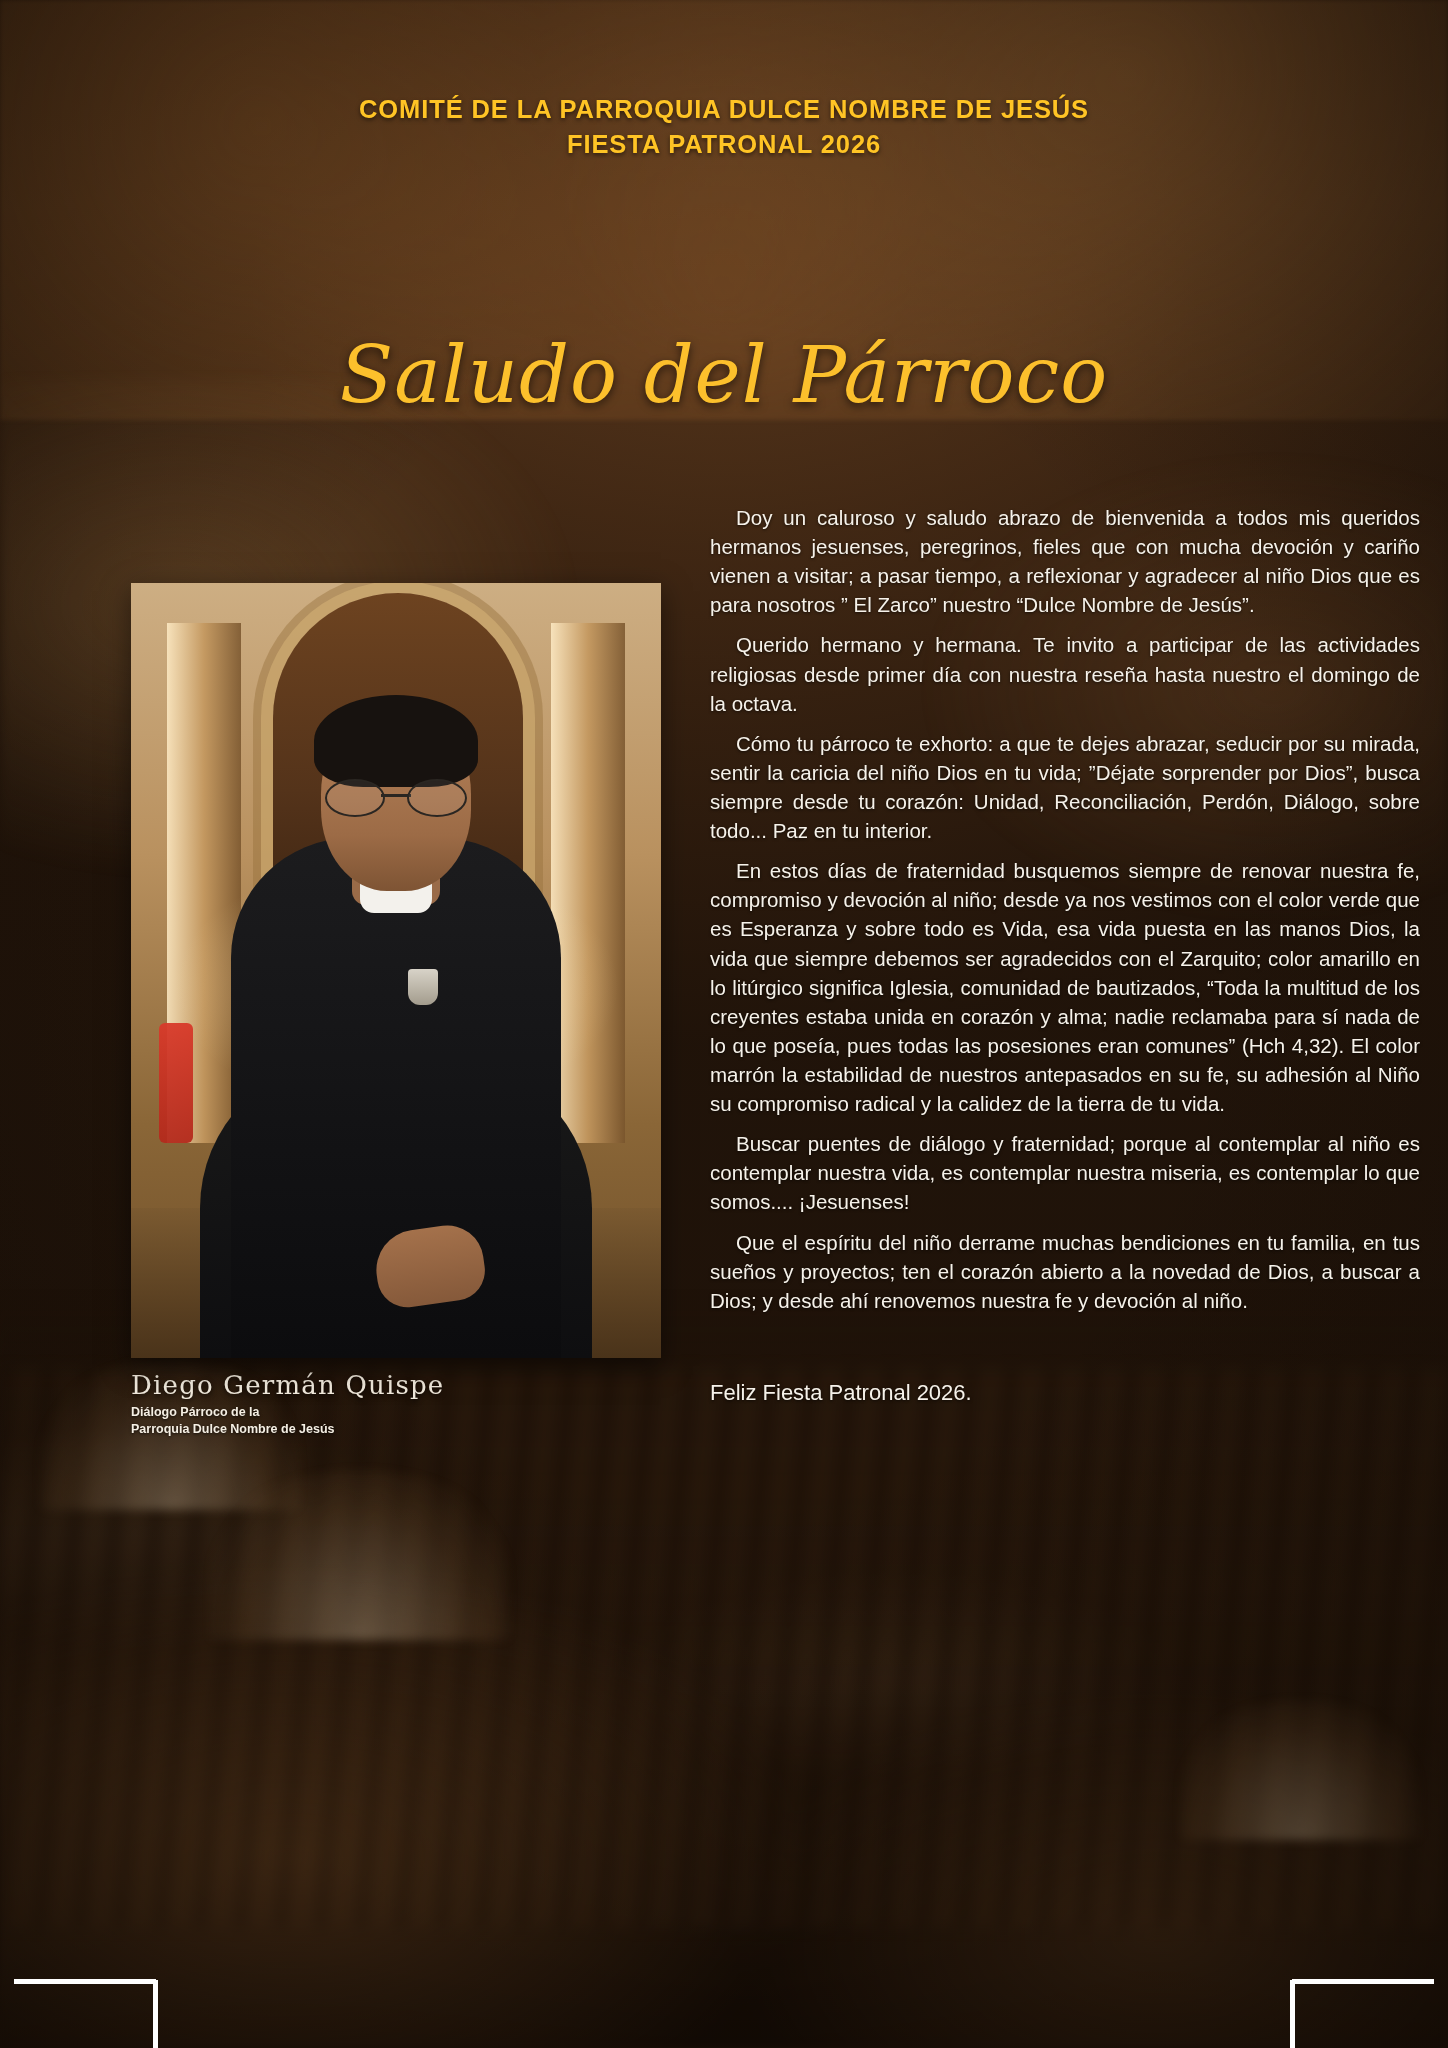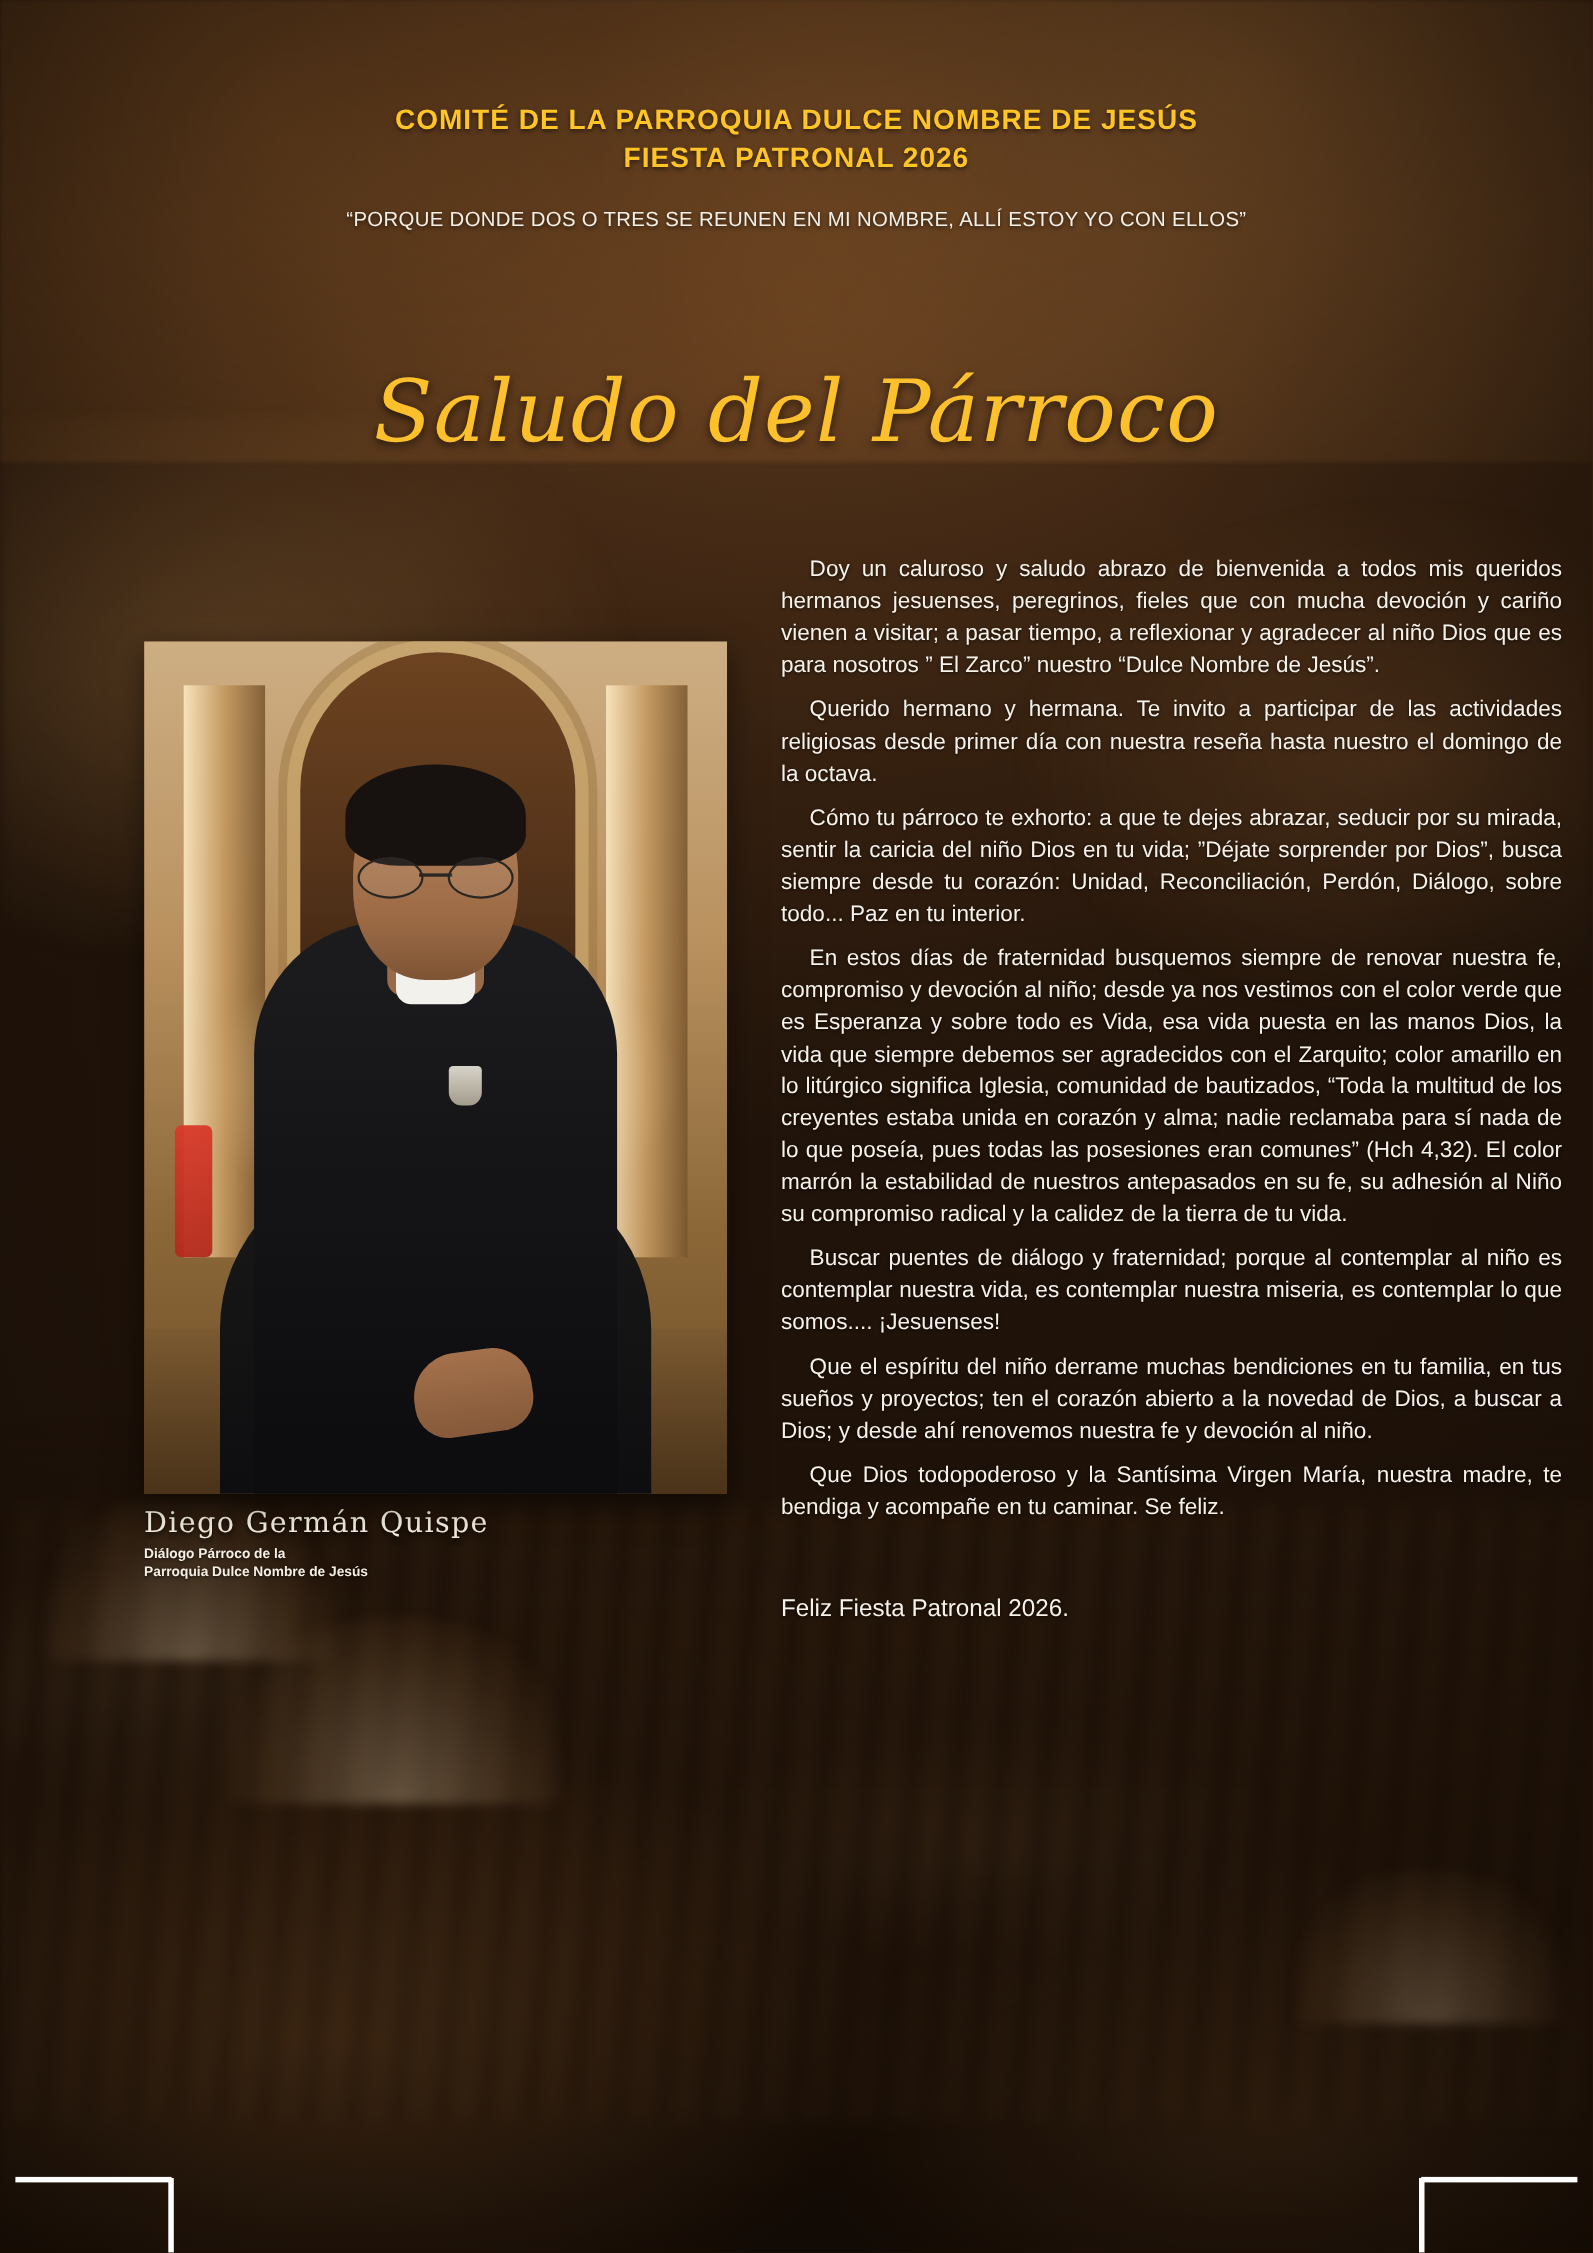--- a/index.html
+++ b/index.html
@@ -314,21 +314,20 @@
   <div class="bg-umbrella u1"></div>
   <div class="bg-umbrella u2"></div>
   <div class="bg-umbrella u3"></div>
   <div class="bg-vignette"></div>
 
   <div class="header">
     <h1>
       <span>COMITÉ DE LA PARROQUIA DULCE NOMBRE DE JESÚS</span><br>
       <span>FIESTA PATRONAL 2026</span>
     </h1>
-    <div class="quote">“PORQUE DONDE DOS O TRES SE REUNEN EN MI NOMBRE, ALLÍ ESTOY YO CON ELLOS”</div>
   </div>
 
   <div class="script-title">Saludo del Párroco</div>
 
   <div class="portrait-wrap">
     <div class="portrait">
       <div class="p-bg"></div>
       <div class="p-arch"></div>
       <div class="p-col left"></div>
       <div class="p-col right"></div>
@@ -356,21 +355,20 @@
     </div>
   </div>
 
   <div class="letter">
     <p>Doy un caluroso y saludo abrazo de bienvenida a todos mis queridos hermanos jesuenses, peregrinos, fieles que con mucha devoción y cariño vienen a visitar; a pasar tiempo, a reflexionar y agradecer al niño Dios que es para nosotros ” El Zarco” nuestro “Dulce Nombre de Jesús”.</p>
     <p>Querido hermano y hermana. Te invito a participar de las actividades religiosas desde primer día con nuestra reseña hasta nuestro el domingo de la octava.</p>
     <p>Cómo tu párroco te exhorto: a que te dejes abrazar, seducir por su mirada, sentir la caricia del niño Dios en tu vida; ”Déjate sorprender por Dios”, busca siempre desde tu corazón: Unidad, Reconciliación, Perdón, Diálogo, sobre todo... Paz en tu interior.</p>
     <p>En estos días de fraternidad busquemos siempre de renovar nuestra fe, compromiso y devoción al niño; desde ya nos vestimos con el color verde que es Esperanza y sobre todo es Vida, esa vida puesta en las manos Dios, la vida que siempre debemos ser agradecidos con el Zarquito; color amarillo en lo litúrgico significa Iglesia, comunidad de bautizados, “Toda la multitud de los creyentes estaba unida en corazón y alma; nadie reclamaba para sí nada de lo que poseía, pues todas las posesiones eran comunes” (Hch 4,32). El color marrón la estabilidad de nuestros antepasados en su fe, su adhesión al Niño su compromiso radical y la calidez de la tierra de tu vida.</p>
     <p>Buscar puentes de diálogo y fraternidad; porque al contemplar al niño es contemplar nuestra vida, es contemplar nuestra miseria, es contemplar lo que somos.... ¡Jesuenses!</p>
     <p>Que el espíritu del niño derrame muchas bendiciones en tu familia, en tus sueños y proyectos; ten el corazón abierto a la novedad de Dios, a buscar a Dios; y desde ahí renovemos nuestra fe y devoción al niño.</p>
-    <p>Que Dios todopoderoso y la Santísima Virgen María, nuestra madre, te bendiga y acompañe en tu caminar. Se feliz.</p>
     <p class="last-line">Feliz Fiesta Patronal 2026.</p>
   </div>
 
   <div class="bottom-frame">
     <div class="bf-line bf-left-h"></div>
     <div class="bf-line bf-left-v"></div>
     <div class="bf-line bf-right-h"></div>
     <div class="bf-line bf-right-v"></div>
   </div>
 

